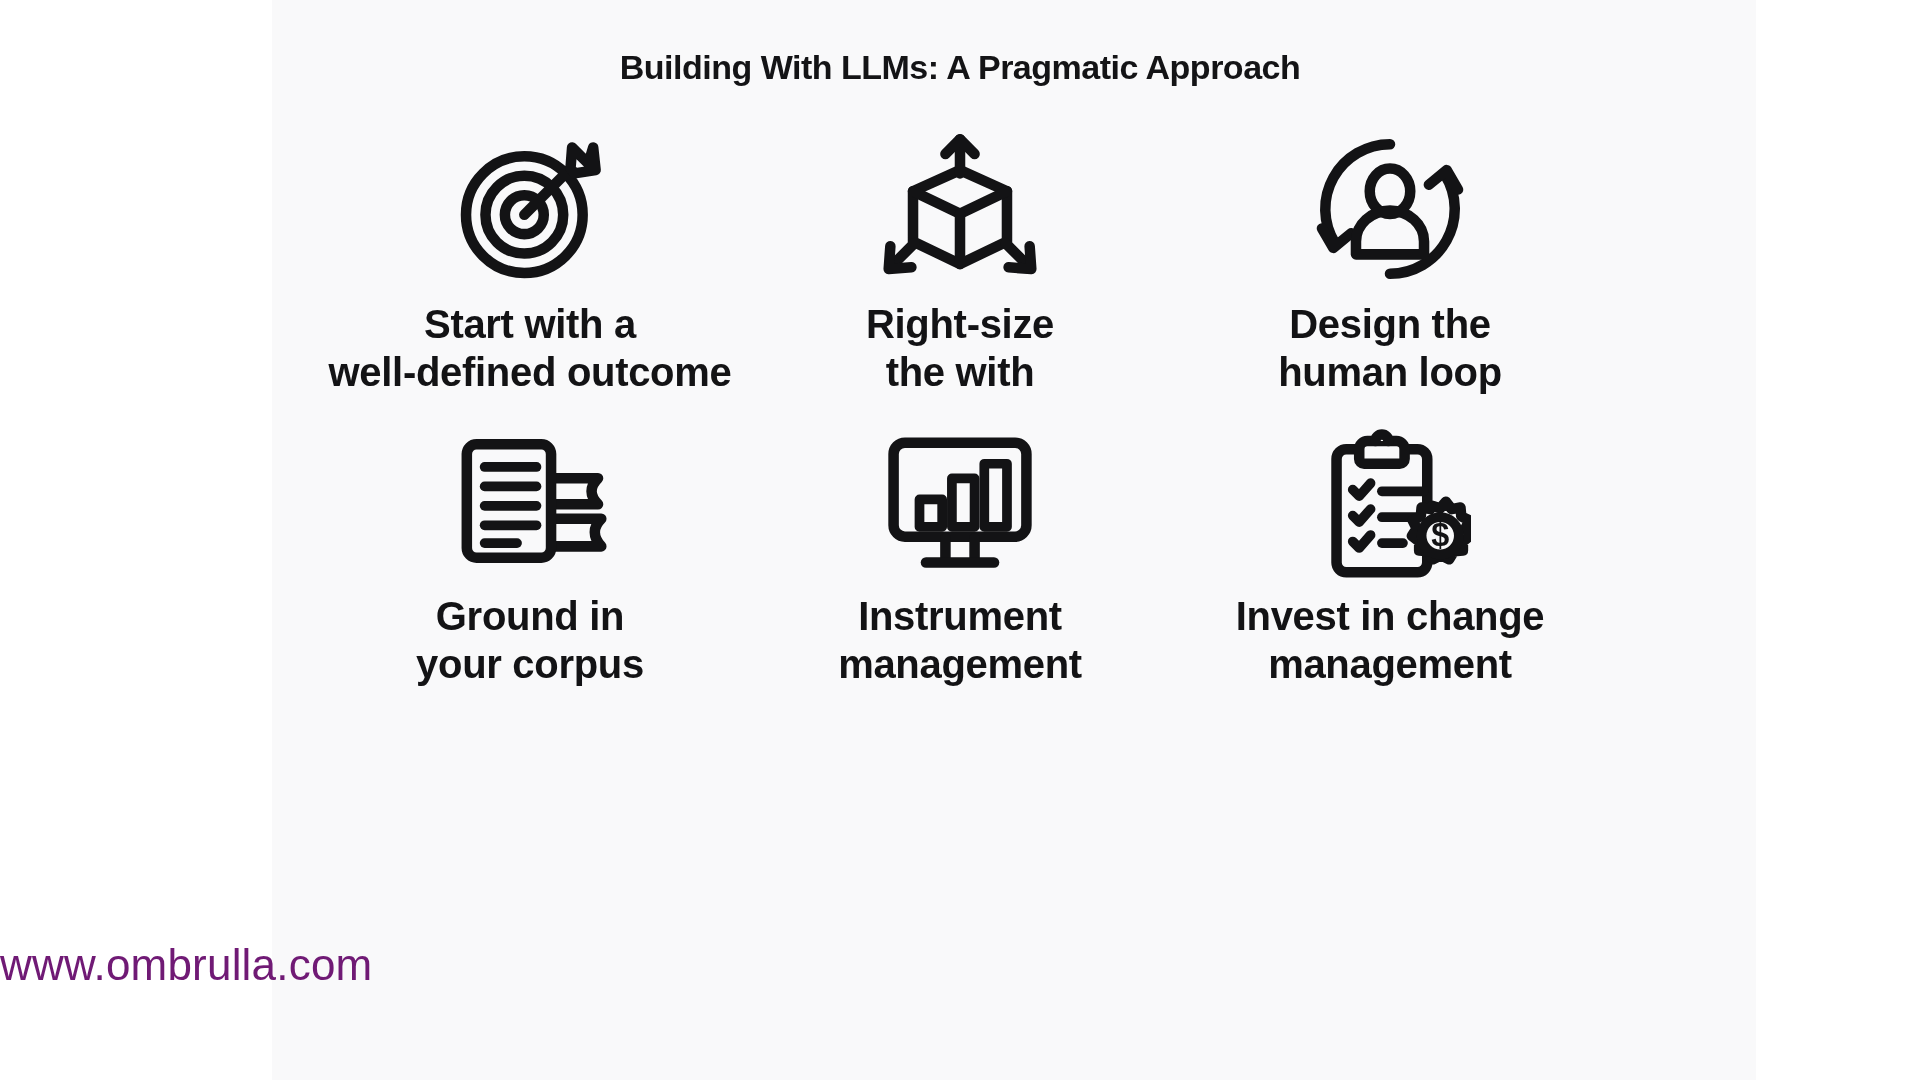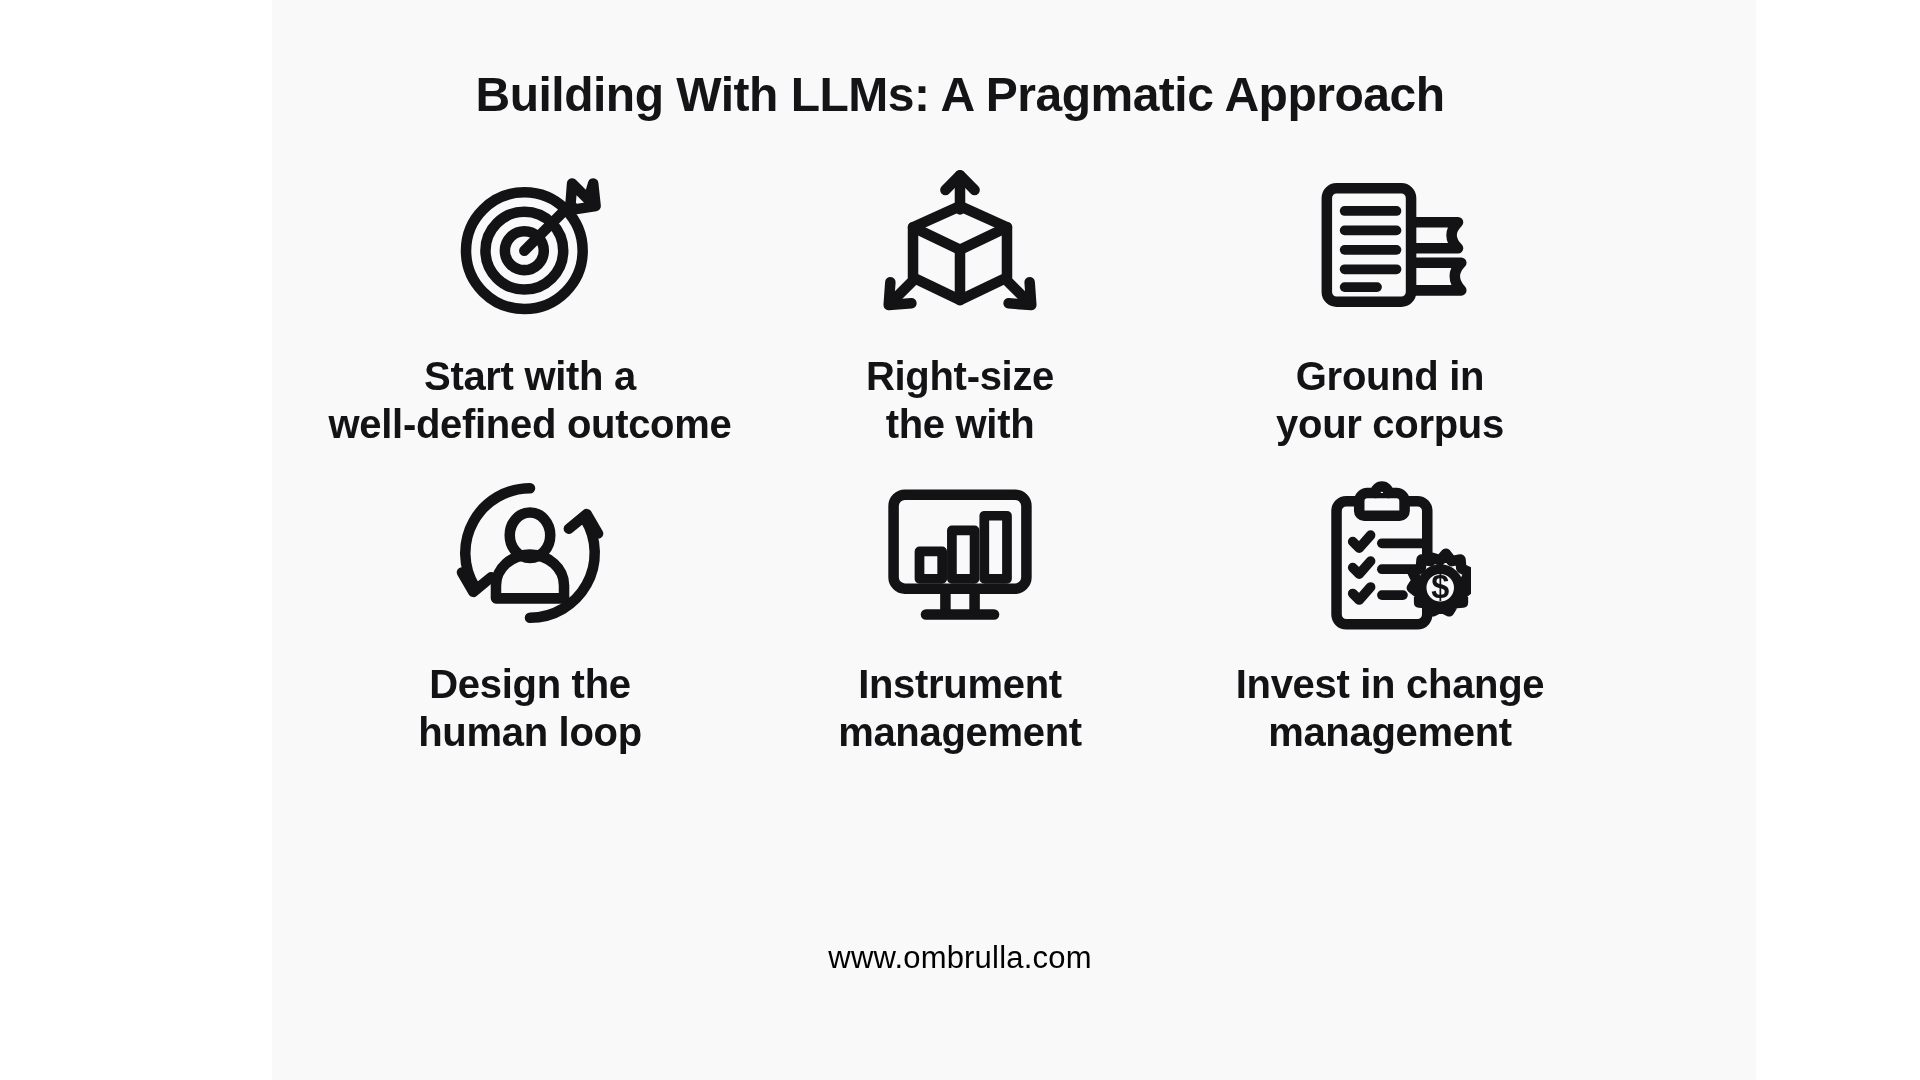--- a/index.html
+++ b/index.html
@@ -35,22 +35,22 @@
     left: 0;
     top: 0;
     width: 1920px;
     height: 1080px;
     display: flex;
     flex-direction: column;
     align-items: center;
   }
 
   #title {
-    margin-top: 68px;
-    font-size: 48px;
+    margin-top: 48px;
+    font-size: 34px;
     font-weight: 700;
     letter-spacing: -0.5px;
     color: #141416;
     text-align: right;
     line-height: 1.12;
     white-space: nowrap;
   }
 
   #grid {
     margin-top: 34px;
@@ -77,39 +77,39 @@
     justify-content: center;
   }
 
   .icon-wrap svg {
     width: 162px;
     height: 162px;
     display: block;
   }
 
   .card-label {
-    margin-top: 18px;
+    margin-top: 2px;
     font-size: 40px;
     font-weight: 700;
     color: #131315;
     text-align: center;
     line-height: 1.20;
     letter-spacing: -0.3px;
     white-space: pre-line;
   }
 
   #footer {
     position: absolute;
     left: 0;
     right: 0;
     top: 940px;
-    text-align: center;
-    font-size: 31px;
+    text-align: left;
+    font-size: 44px;
     font-weight: 400;
-    color: #000000;
+    color: #701a75;
     letter-spacing: 0.2px;
   }
 
   .stroke {
     fill: none;
     stroke: #131315;
     stroke-width: 13;
     stroke-linecap: round;
     stroke-linejoin: round;
   }
@@ -174,58 +174,58 @@
           </svg>
         </div>
         <div class="card-label">Right-size
 the with</div>
       </div>
 
       <div class="card">
         <div class="icon-wrap">
           <svg viewBox="0 0 200 200" aria-hidden="true">
 
+            <path class="stroke" d="M100 180 A80 80 0 0 0 168 58"></path>
+            <path class="stroke" d="M148 70 L170 52 L184 76"></path>
+
+            <path class="stroke" d="M100 20 A80 80 0 0 0 32 142"></path>
+            <path class="stroke" d="M52 130 L30 148 L16 124"></path>
+
+            <ellipse class="stroke" cx="100" cy="78" rx="25" ry="28"></ellipse>
+
+            <path class="stroke" d="M58 156 L58 140 a42 38 0 0 1 84 0 L142 156 Z"></path>
+          </svg>
+        </div>
+        <div class="card-label">Design the
+human loop</div>
+      </div>
+
+      <div class="card">
+        <div class="icon-wrap">
+          <svg viewBox="0 0 200 200" aria-hidden="true">
+
             <path class="stroke" d="M120 122 L188 122 q-16 16 0 34 L120 156"></path>
 
             <path class="stroke" d="M126 72 L184 72 q-16 16 0 32 L126 104"></path>
 
             <rect class="solidfill" x="22" y="30" width="104" height="140" rx="12"></rect>
             <path class="stroke-thin" d="M44 58 L108 58"></path>
             <path class="stroke-thin" d="M44 82 L108 82"></path>
             <path class="stroke-thin" d="M44 106 L108 106"></path>
             <path class="stroke-thin" d="M44 130 L108 130"></path>
             <path class="stroke-thin" d="M44 152 L84 152"></path>
           </svg>
         </div>
         <div class="card-label">Ground in
 your corpus</div>
       </div>
 
       <div class="card">
         <div class="icon-wrap">
           <svg viewBox="0 0 200 200" aria-hidden="true">
-
-            <path class="stroke" d="M100 180 A80 80 0 0 0 168 58"></path>
-            <path class="stroke" d="M148 70 L170 52 L184 76"></path>
-
-            <path class="stroke" d="M100 20 A80 80 0 0 0 32 142"></path>
-            <path class="stroke" d="M52 130 L30 148 L16 124"></path>
-
-            <ellipse class="stroke" cx="100" cy="78" rx="25" ry="28"></ellipse>
-
-            <path class="stroke" d="M58 156 L58 140 a42 38 0 0 1 84 0 L142 156 Z"></path>
-          </svg>
-        </div>
-        <div class="card-label">Design the
-human loop</div>
-      </div>
-
-      <div class="card">
-        <div class="icon-wrap">
-          <svg viewBox="0 0 200 200" aria-hidden="true">
             <rect class="stroke" x="18" y="28" width="164" height="116" rx="14"></rect>
 
             <rect class="stroke-thin" x="50" y="98" width="28" height="34"></rect>
             <rect class="stroke-thin" x="90" y="72" width="28" height="60"></rect>
             <rect class="stroke-thin" x="130" y="54" width="28" height="78"></rect>
 
             <path class="stroke" d="M82 146 L82 174"></path>
             <path class="stroke" d="M118 146 L118 174"></path>
             <path class="stroke" d="M58 176 L142 176"></path>
           </svg>

